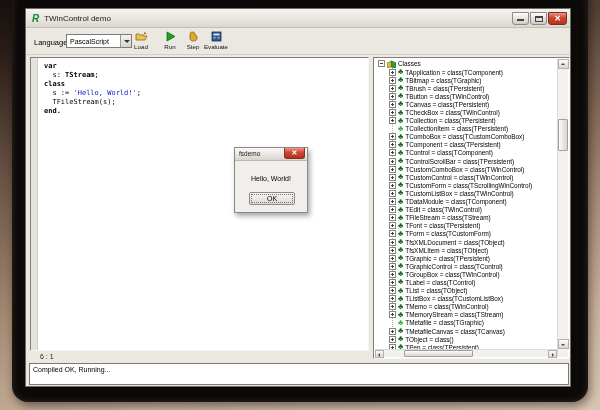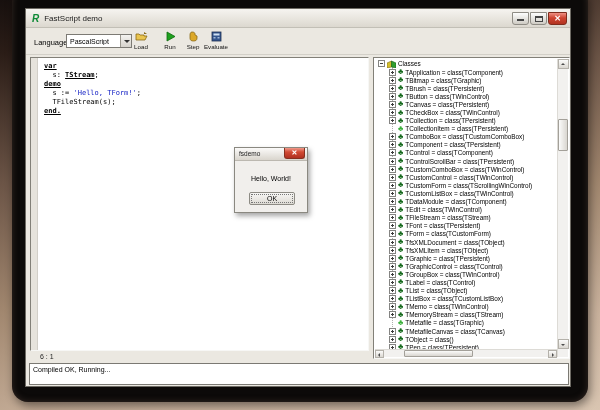--- a/index.html
+++ b/index.html
@@ -45,21 +45,21 @@
   .tbtn .cap { font-size:6.2px; color:#111; margin-top:1px; white-space:nowrap; }
   .tbtn svg { display:block; }
 
   
   .editor { position:absolute; left:4px; top:48px; width:339px; height:294px; background:#fff;
             border:1px solid #828078; border-right-color:#f7f7f5; border-bottom-color:#f7f7f5; overflow:hidden; }
   .gutter { position:absolute; left:0; top:0; width:7px; height:100%; background:#e6e3dc; border-right:1px solid #d2cfc8; }
   .code { position:absolute; left:13px; top:4px; font-family:"DejaVu Sans Mono", monospace;
           font-size:7px; line-height:9px; color:#000; }
   .code-line { white-space:pre; }
-  .tok-kw { font-weight:bold;text-decoration:underline; }
+  .tok-kw { font-weight:bold; }
   .tok-str { color:#1522c4; }
   .caret-pos { position:absolute; left:14px; top:344px; font-size:7px; color:#222; }
 
   
   .tree { position:absolute; left:347px; top:48px; width:197px; height:302px; background:#fff;
           border:1px solid #828078; border-right-color:#f7f7f5; border-bottom-color:#f7f7f5; overflow:hidden; }
   .tree-content { position:absolute; left:1px; top:1px; right:12px; bottom:9px; overflow:hidden; }
   .tree-vline { position:absolute; left:17px; top:8px; bottom:2px; border-left:1px dotted #b0b0ae; }
   .tree-row { position:relative; height:8.1px; display:flex; align-items:center; white-space:nowrap; }
   .tree-row.root { padding-left:3px; height:9px; }
@@ -113,21 +113,21 @@
 </style>
 </head>
 <body>
 
 <div class="bezel"></div>
 
 <div class="window">
 
   <div class="titlebar">
     <span class="app-logo">R</span>
-    <span class="win-title">FastScript demo</span>
+    <span class="win-title">TWinControl demo</span>
   </div>
   <div class="capbtns">
     <div class="capbtn">
         <span class="glyph-min"></span>
       </div>
     <div class="capbtn">
         <span class="glyph-max"></span>
       </div>
     <div class="capbtn close">
         <span class="glyph-x">✕</span>
@@ -168,22 +168,22 @@
         </svg>
       <span class="cap">Evaluate</span>
     </div>
   </div>
 
   <div class="editor">
     <div class="gutter"></div>
     <div class="code" id="code-lines">
         <div class="code-line"><span class="tok-kw">var</span></div>
         <div class="code-line"><span class="tok-id">  s: </span><span class="tok-kw">TStream</span><span class="tok-id">;</span></div>
-        <div class="code-line"><span class="tok-kw">demo</span></div>
-        <div class="code-line"><span class="tok-id">  s := </span><span class="tok-str">'Hello, TForm!'</span><span class="tok-id">;</span></div>
+        <div class="code-line"><span class="tok-kw">class</span></div>
+        <div class="code-line"><span class="tok-id">  s := </span><span class="tok-str">'Hello, World!'</span><span class="tok-id">;</span></div>
         <div class="code-line"><span class="tok-id">  TFileStream(s);</span></div>
         <div class="code-line"><span class="tok-kw">end.</span></div>
       </div>
   </div>
   <div class="caret-pos">6 : 1</div>
 
   <div class="tree">
     <div class="tree-content" id="tree-content">
       <div class="tree-vline"></div>
       <div class="tree-row root">

